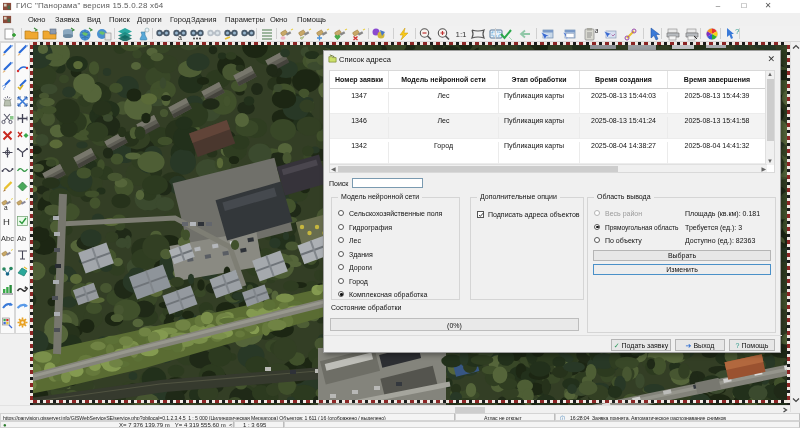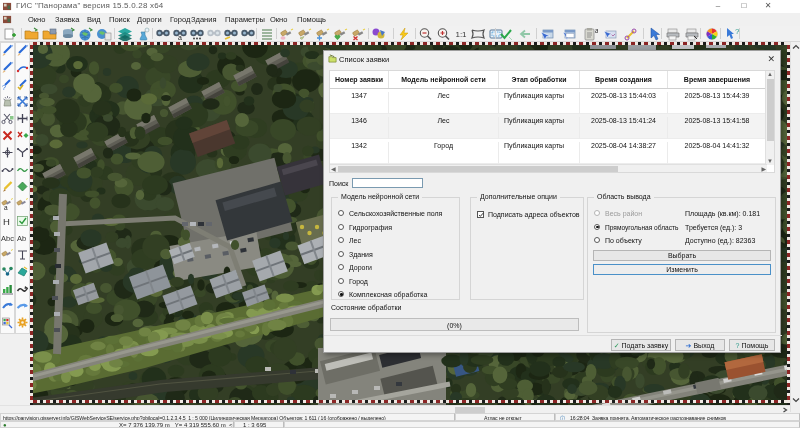--- a/index.html
+++ b/index.html
@@ -2136,21 +2136,21 @@
       </div>
   <div class="seg" style="left:284px; width:516px; height:7px;"></div>
 </div>
 
 <div id="dlg">
   <div id="dtitle">
     <svg style="position:absolute;left:4px;top:3px;width:9px;height:9px;" viewBox="0 0 10 10">
           <path d="M1,3 L4,3 L5,4 L9,4 L9,9 L1,9 Z" fill="#cde06a" stroke="#7a8a30" stroke-width="0.8"></path>
           <path d="M2,1 L7,3" stroke="#5a6a20" stroke-width="1"></path>
         </svg>
-    <span class="txt">Список заявки</span>
+    <span class="txt">Список адреса</span>
     <span id="dclose">✕</span>
   </div>
   <div id="dtable">
     <div class="th" style="left:0; width:59px;">Номер заявки</div>
     <div class="th" style="left:59px; width:110px;">Модель нейронной сети</div>
     <div class="th" style="left:169px; width:81px;">Этап обработки</div>
     <div class="th" style="left:250px; width:88px;">Время создания</div>
     <div class="th" style="left:338px; width:99px;">Время завершения</div>
     <div style="position:absolute;left:0;top:17px;width:437px;height:1px;background:#d0d0d0;"></div>
     <div class="trow" style="top:18px; background:#fff;">

